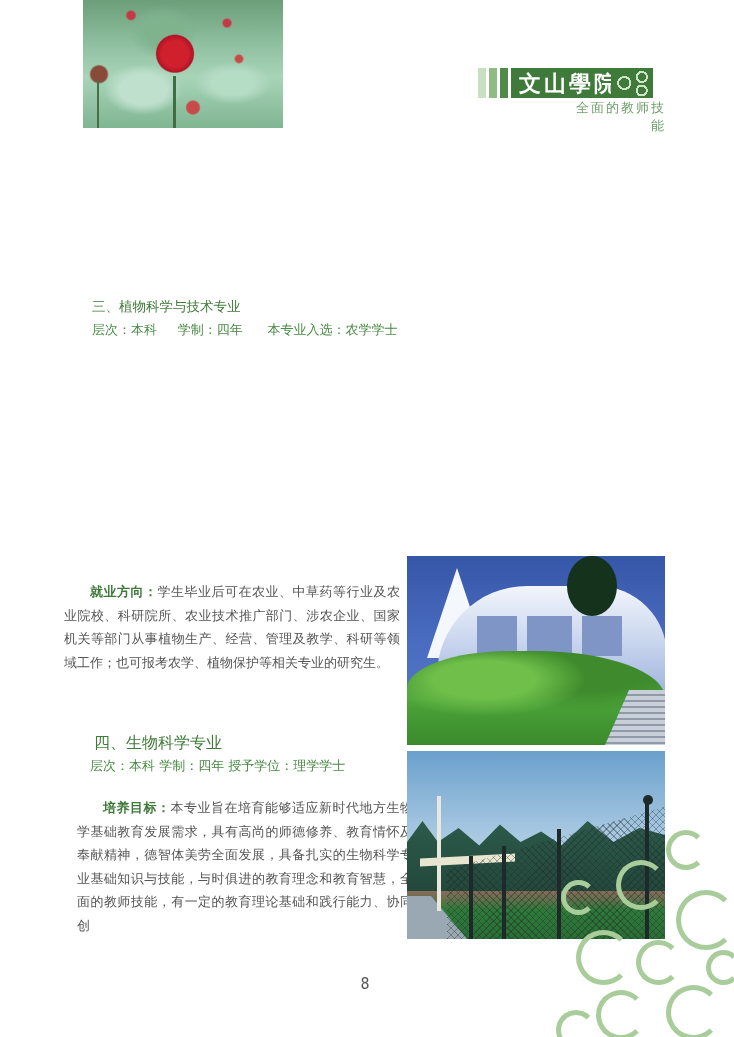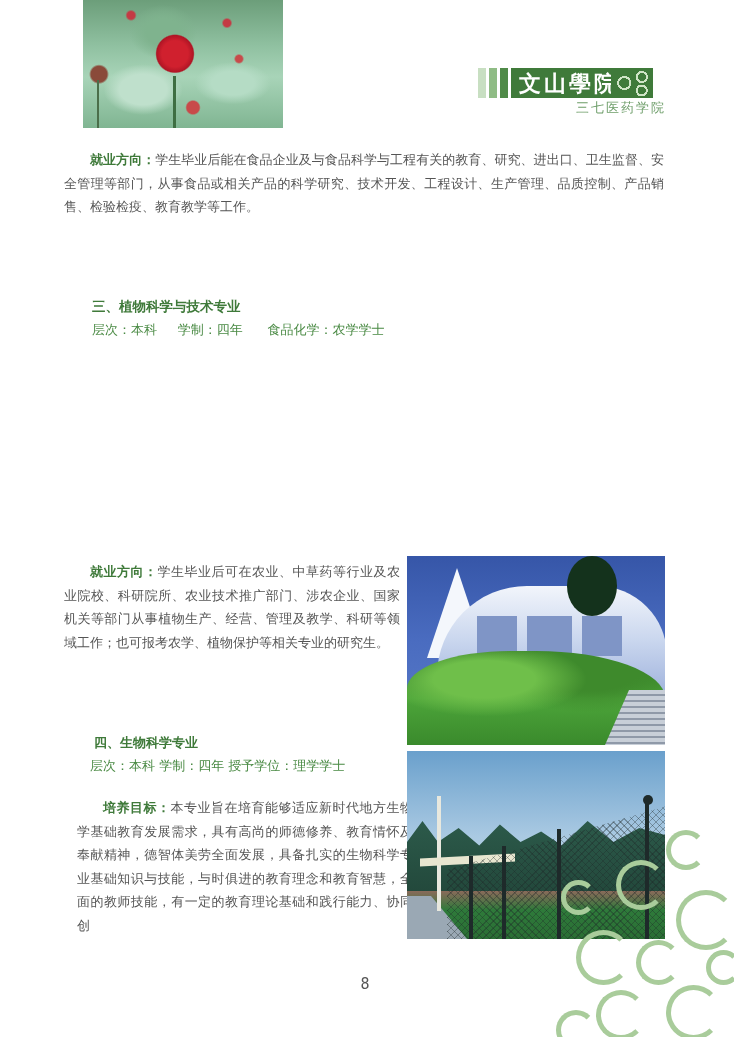--- a/index.html
+++ b/index.html
@@ -44,30 +44,30 @@
       #3f7a3a;
   }
   .logo-sub {
     position: absolute; left: 566px; top: 99px; width: 100px; text-align: right;
     font-size: 13px; color: #6e9e6a; letter-spacing: 2px;
   }
 
   
   .txt { position: absolute; font-size: 13px; line-height: 23.6px; color: #555555; text-align: justify; }
   .kw { color: #3f7a3a; font-weight: bold; }
-  .hd { color: #3f7a3a; font-weight: bold; }
+  .hd { color: #3f7a3a; font-weight: normal; }
   .meta { color: #4a8a44; }
   .indent { text-indent: 2em; }
 
   #block-food { left: 64px; top: 148px; width: 600px; }
   #sec3-title { left: 92px; top: 295px; font-size: 13.5px; }
   #sec3-meta { left: 92px; top: 318px; white-space: pre; }
   #sec3-body { left: 64px; top: 342px; width: 600px; }
-  #sec3-job { left: 64px; top: 560px; width: 336px; }
-  #sec4-title { left: 94px; top: 731px; font-size: 13px; }
+  #sec3-job { left: 64px; top: 580px; width: 336px; }
+  #sec4-title { left: 94px; top: 731px; font-size: 16px; }
   #sec4-meta { left: 64px; top: 754px; width: 336px; }
   #sec4-body { left: 77px; top: 796px; width: 336px; }
 
   
   .photo-building {
     position: absolute; left: 407px; top: 556px; width: 258px; height: 189px; overflow: hidden;
     background: linear-gradient(180deg, #3656a8 0%, #4a6cc0 45%, #5b7dc8 100%);
   }
   .photo-building .bldg {
     position: absolute; left: 30px; top: 30px; width: 230px; height: 110px;
@@ -145,28 +145,27 @@
 
 <div class="logo">
   <div class="bar b1"></div>
   <div class="bar b2"></div>
   <div class="bar b3"></div>
   <div class="plate">
     <span>文山學院</span>
     <span class="swirl"></span>
   </div>
 </div>
-<div class="logo-sub">三七医药学院</div>
+<div class="logo-sub">全面的教师技能</div>
 
 <div class="txt" id="block-food">
-  <p class="indent"><span class="kw">就业方向：</span><span>学生毕业后能在食品企业及与食品科学与工程有关的教育、研究、进出口、卫生监督、安全管理等部门，从事食品或相关产品的科学研究、技术开发、工程设计、生产管理、品质控制、产品销售、检验检疫、教育教学等工作。</span></p>
 </div>
 
 <div class="txt hd" id="sec3-title">三、植物科学与技术专业</div>
-<div class="txt meta" id="sec3-meta">层次：本科     学制：四年      食品化学：农学学士</div>
+<div class="txt meta" id="sec3-meta">层次：本科     学制：四年      本专业入选：农学学士</div>
 <div class="txt" id="sec3-body">
 </div>
 <div class="txt indent" id="sec3-job"><span class="kw">就业方向：</span><span>学生毕业后可在农业、中草药等行业及农业院校、科研院所、农业技术推广部门、涉农企业、国家机关等部门从事植物生产、经营、管理及教学、科研等领域工作；也可报考农学、植物保护等相关专业的研究生。</span></div>
 
 <div class="photo-building">
   <div class="tri"></div>
   <div class="bldg"></div>
   <div class="win" style="left:70px;width:40px"></div>
   <div class="win" style="left:120px;width:45px"></div>
   <div class="win" style="left:175px;width:40px"></div>

